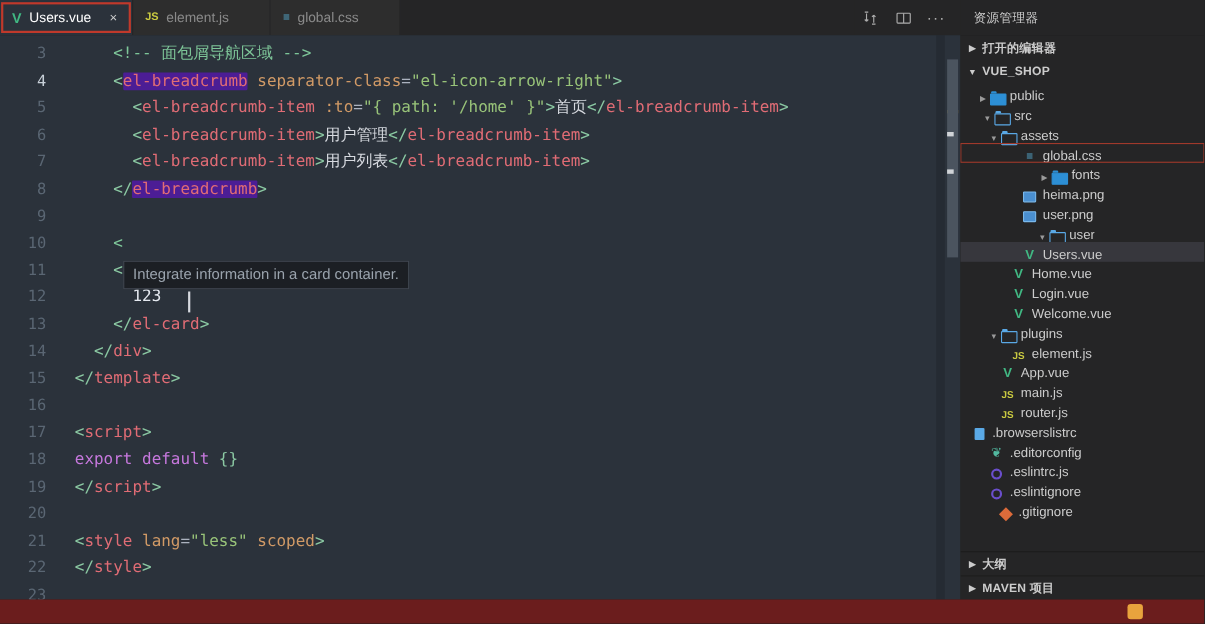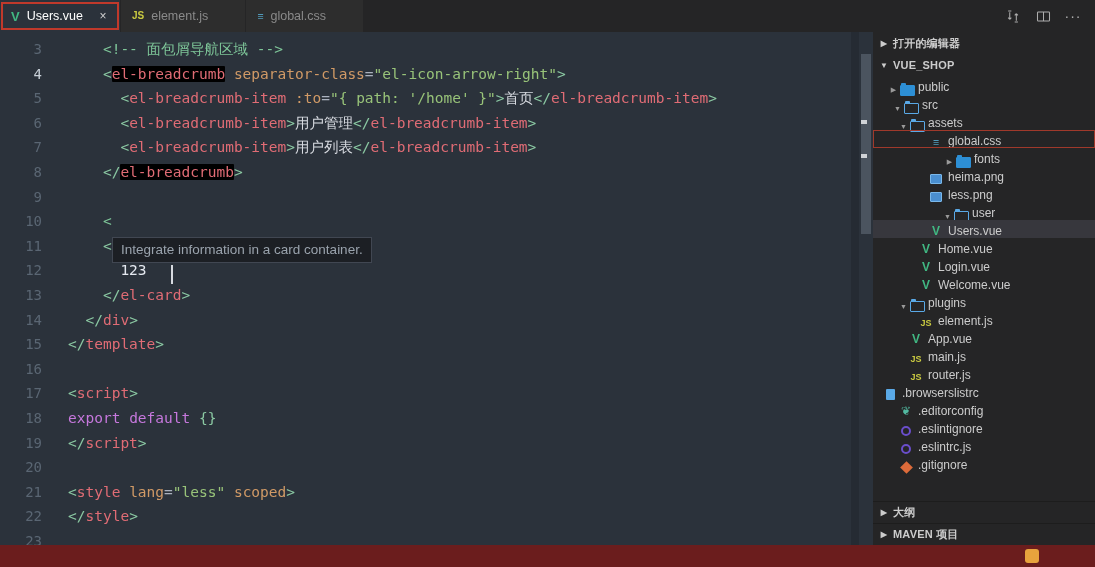--- a/index.html
+++ b/index.html
@@ -117,21 +117,21 @@
   
   .t-punc   { color: #8bc9a3; }
   .t-tag    { color: #e06c75; }
   .t-attr   { color: #d19a66; }
   .t-str    { color: #98c379; }
   .t-cmt    { color: #7ec699; }
   .t-txt    { color: #d7dae0; }
   .t-kw     { color: #c678dd; text-align: right; }
   .t-plain  { color: #abb2bf; }
   .t-num    { color: #e5e9f0; }
-  .hl-match { background: #000000; border-radius: 1px; }
+  .hl-match { background: #4c1d95; border-radius: 1px; }
 
   
   .hover-tip {
     position: absolute;
     left: 112px;
     top: 205px;
     background: #1c1f24;
     border: 1px solid #414752;
     color: #9aa3ad;
     font-family: "Liberation Sans", sans-serif;
@@ -300,20 +300,21 @@
       <div class="act">
         <svg width="15" height="15" viewBox="0 0 16 16" fill="none" stroke="#c5c5c5" stroke-width="1.1">
           <rect x="1.6" y="3.2" width="12.8" height="9.6" rx="0.8"></rect>
           <path d="M8 3.2 L8 12.8"></path>
         </svg>
       </div>
       <div class="act" style="color:#c5c5c5;font-size:14px;letter-spacing:1px;font-family:'Liberation Sans',sans-serif;">
         <span>···</span>
       </div>
     </div>
+    <div class="explorer-title">资源管理器</div>
   </div>
 
   <div class="body-row">
 
     <div class="editor">
       <div class="code" id="code"><div class="ln-row"><span class="ln">3</span><span class="ln-txt">    <span class="t-cmt">&lt;!-- 面包屑导航区域 --&gt;</span></span></div><div class="ln-row current"><span class="ln">4</span><span class="ln-txt">    <span class="t-punc">&lt;</span><span class="t-tag hl-match">el-breadcrumb</span><span class="t-plain"> </span><span class="t-attr">separator-class</span><span class="t-plain">=</span><span class="t-str">"el-icon-arrow-right"</span><span class="t-punc">&gt;</span></span></div><div class="ln-row"><span class="ln">5</span><span class="ln-txt">      <span class="t-punc">&lt;</span><span class="t-tag">el-breadcrumb-item</span><span class="t-plain"> </span><span class="t-attr">:to</span><span class="t-plain">=</span><span class="t-str">"{ path: '/home' }"</span><span class="t-punc">&gt;</span><span class="t-txt">首页</span><span class="t-punc">&lt;/</span><span class="t-tag">el-breadcrumb-item</span><span class="t-punc">&gt;</span></span></div><div class="ln-row"><span class="ln">6</span><span class="ln-txt">      <span class="t-punc">&lt;</span><span class="t-tag">el-breadcrumb-item</span><span class="t-punc">&gt;</span><span class="t-txt">用户管理</span><span class="t-punc">&lt;/</span><span class="t-tag">el-breadcrumb-item</span><span class="t-punc">&gt;</span></span></div><div class="ln-row"><span class="ln">7</span><span class="ln-txt">      <span class="t-punc">&lt;</span><span class="t-tag">el-breadcrumb-item</span><span class="t-punc">&gt;</span><span class="t-txt">用户列表</span><span class="t-punc">&lt;/</span><span class="t-tag">el-breadcrumb-item</span><span class="t-punc">&gt;</span></span></div><div class="ln-row"><span class="ln">8</span><span class="ln-txt">    <span class="t-punc">&lt;/</span><span class="t-tag hl-match">el-breadcrumb</span><span class="t-punc">&gt;</span></span></div><div class="ln-row"><span class="ln">9</span><span class="ln-txt"></span></div><div class="ln-row"><span class="ln">10</span><span class="ln-txt">    <span class="t-cmt">&lt;</span></span></div><div class="ln-row"><span class="ln">11</span><span class="ln-txt">    <span class="t-punc">&lt;</span><span class="t-tag">el-card</span><span class="t-punc">&gt;</span></span></div><div class="ln-row"><span class="ln">12</span><span class="ln-txt">      <span class="t-num">123</span></span></div><div class="ln-row"><span class="ln">13</span><span class="ln-txt">    <span class="t-punc">&lt;/</span><span class="t-tag">el-card</span><span class="t-punc">&gt;</span></span></div><div class="ln-row"><span class="ln">14</span><span class="ln-txt">  <span class="t-punc">&lt;/</span><span class="t-tag">div</span><span class="t-punc">&gt;</span></span></div><div class="ln-row"><span class="ln">15</span><span class="ln-txt"><span class="t-punc">&lt;/</span><span class="t-tag">template</span><span class="t-punc">&gt;</span></span></div><div class="ln-row"><span class="ln">16</span><span class="ln-txt"></span></div><div class="ln-row"><span class="ln">17</span><span class="ln-txt"><span class="t-punc">&lt;</span><span class="t-tag">script</span><span class="t-punc">&gt;</span></span></div><div class="ln-row"><span class="ln">18</span><span class="ln-txt"><span class="t-kw">export</span><span class="t-plain"> </span><span class="t-kw">default</span><span class="t-plain"> </span><span class="t-punc">{}</span></span></div><div class="ln-row"><span class="ln">19</span><span class="ln-txt"><span class="t-punc">&lt;/</span><span class="t-tag">script</span><span class="t-punc">&gt;</span></span></div><div class="ln-row"><span class="ln">20</span><span class="ln-txt"></span></div><div class="ln-row"><span class="ln">21</span><span class="ln-txt"><span class="t-punc">&lt;</span><span class="t-tag">style</span><span class="t-plain"> </span><span class="t-attr">lang</span><span class="t-plain">=</span><span class="t-str">"less"</span><span class="t-plain"> </span><span class="t-attr">scoped</span><span class="t-punc">&gt;</span></span></div><div class="ln-row"><span class="ln">22</span><span class="ln-txt"><span class="t-punc">&lt;/</span><span class="t-tag">style</span><span class="t-punc">&gt;</span></span></div><div class="ln-row"><span class="ln">23</span><span class="ln-txt"></span></div></div>
 
       <div class="caret"></div>
 
       <div class="hover-tip">Integrate information in a card container.</div>
@@ -379,21 +380,21 @@
             <span class="ic">
               <span class="img-ico"></span>
             </span>
             <span class="nm">heima.png</span>
           </div>
           <div class="trow" style="padding-left: 46px;">
             <span class="tw"></span>
             <span class="ic">
               <span class="img-ico"></span>
             </span>
-            <span class="nm">less.png</span>
+            <span class="nm">user.png</span>
           </div>
           <div class="trow" style="padding-left: 36px; margin-left: 34px;">
             <span class="tw">▼</span>
             <span class="ic">
               <span class="folder-ico"></span>
             </span>
             <span class="nm">user</span>
           </div>
           <div class="trow selected" style="padding-left: 46px;">
             <span class="tw"></span>
@@ -470,30 +471,30 @@
             <span class="ic">
               <span class="leaf-g">❦</span>
             </span>
             <span class="nm">.editorconfig</span>
           </div>
           <div class="trow" style="padding-left: 16px;">
             <span class="tw"></span>
             <span class="ic">
               <span class="circ-g"></span>
             </span>
+            <span class="nm">.eslintrc.js</span>
+          </div>
+          <div class="trow" style="padding-left: 16px;">
+            <span class="tw"></span>
+            <span class="ic">
+              <span class="circ-g"></span>
+            </span>
             <span class="nm">.eslintignore</span>
           </div>
-          <div class="trow" style="padding-left: 16px;">
-            <span class="tw"></span>
-            <span class="ic">
-              <span class="circ-g"></span>
-            </span>
-            <span class="nm">.eslintrc.js</span>
-          </div>
-          <div class="trow" style="padding-left: 16px;">
+          <div class="trow" style="padding-left: 24px;">
             <span class="tw"></span>
             <span class="ic">
               <span class="diam-g"></span>
             </span>
             <span class="nm">.gitignore</span>
           </div>
         </div>
 
       <div class="sb-bottom">
         <div class="sec-header">

